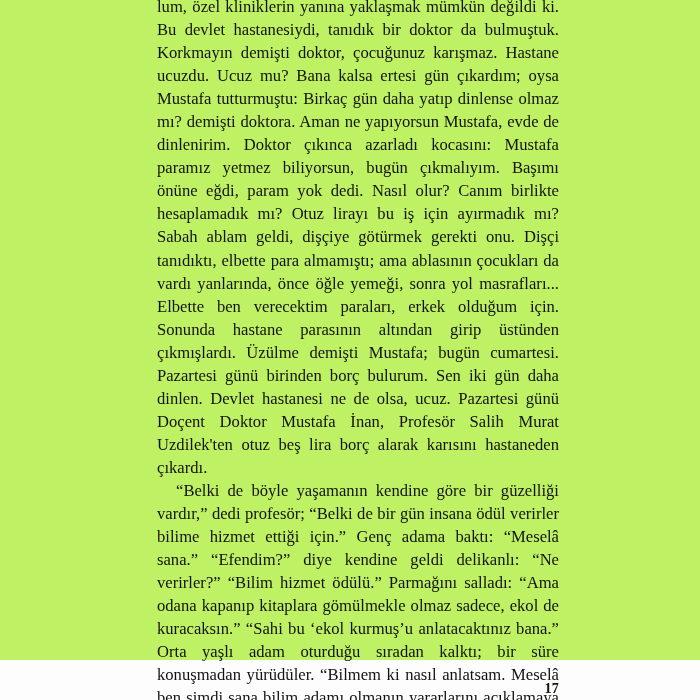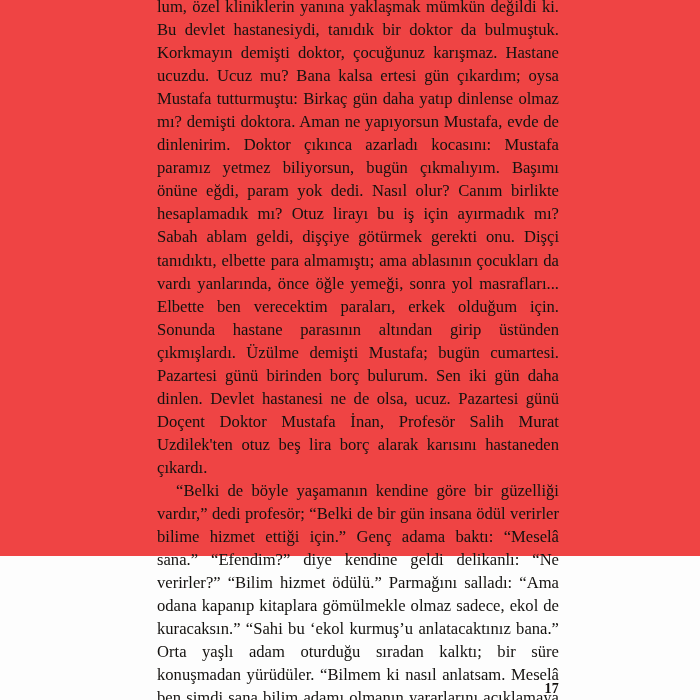--- a/index.html
+++ b/index.html
@@ -13,22 +13,22 @@
     font-family: "Liberation Serif", "DejaVu Serif", serif;
     overflow: hidden;
     position: relative;
   }
 
   #page {
     position: absolute;
     left: 0;
     top: 0;
     width: 700px;
-    height: 556px;
-    background: #ef4444;
+    height: 660px;
+    background: #bef264;
   }
 
   #text-column {
     position: absolute;
     left: 157px;
     top: -5px;
     width: 402px;
   }
 
   .para {

